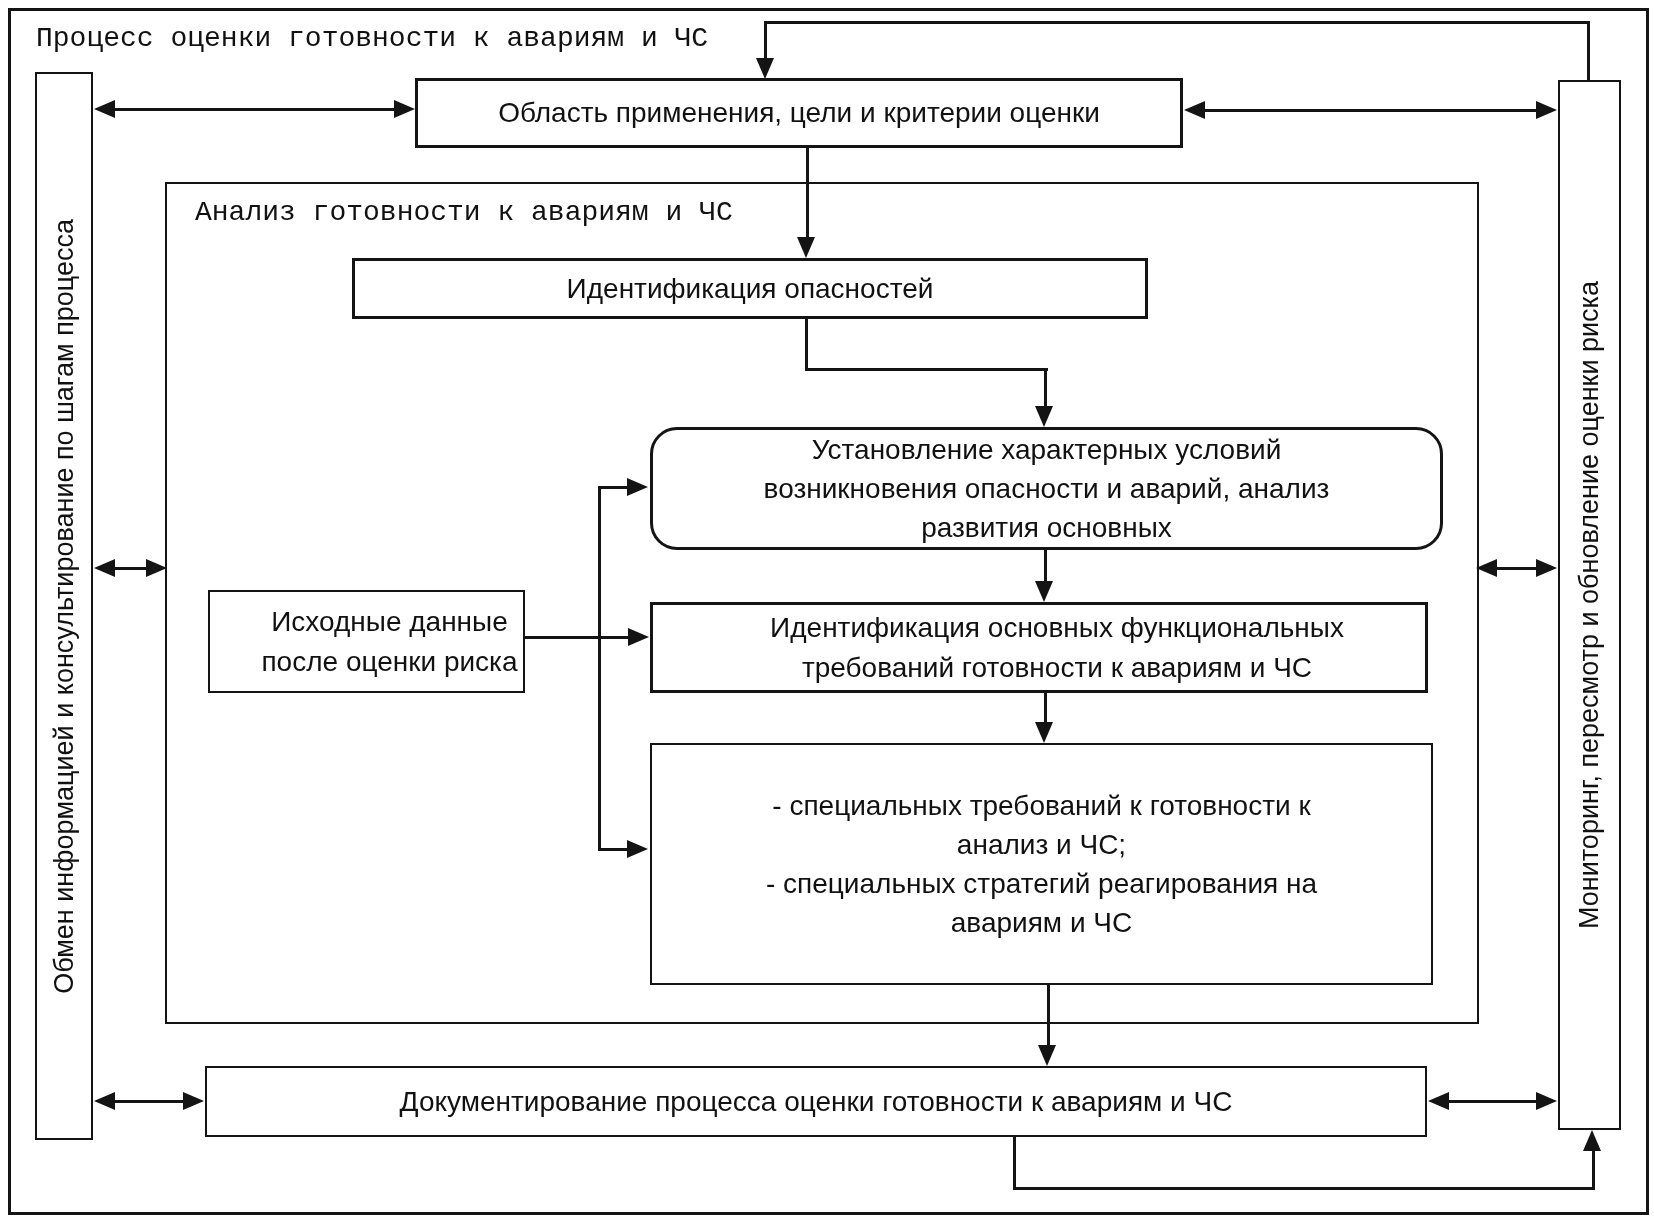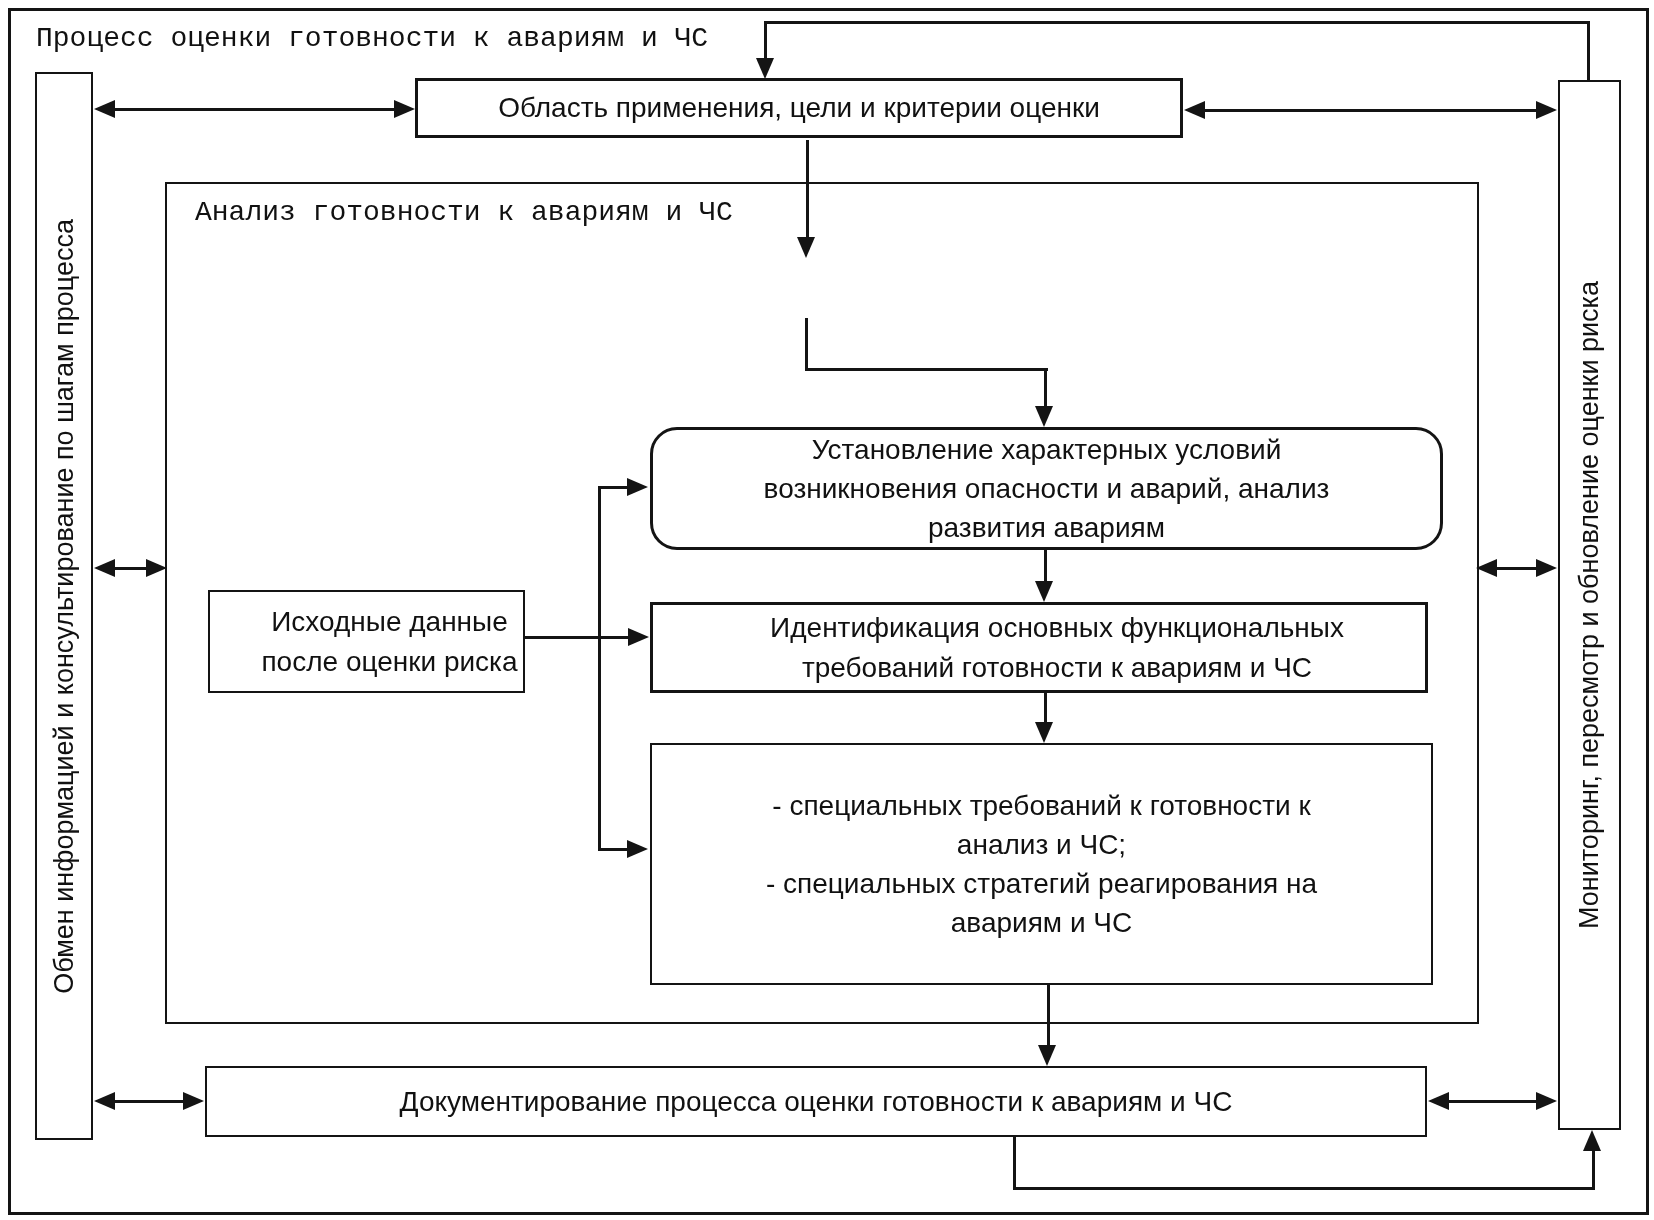--- a/index.html
+++ b/index.html
@@ -14,21 +14,21 @@
   .lbl{position:absolute;font-size:28px;line-height:1.2;white-space:nowrap;font-family:Liberation Mono, monospace;}
   #title{left:36px;top:22px;}
   #analysis-label{left:195px;top:196px;}
 
   .box{
     position:absolute;background:#fff;border:3px solid #141414;
     display:flex;align-items:center;justify-content:center;
     text-align:center;font-size:28px;line-height:1.4;box-sizing:border-box;
   }
   .box span{display:block;}
-  #b-scope{left:415px;top:78px;width:768px;height:60px;text-align:right;}
+  #b-scope{left:415px;top:78px;width:768px;height:70px;text-align:right;}
   #b-hazard{left:352px;top:258px;width:796px;height:61px;}
   #b-cond{left:650px;top:427px;width:793px;height:123px;border-radius:27px;}
   #b-input{left:208px;top:590px;width:317px;height:103px;border-width:2px;padding-left:46px;}
   #b-func{left:650px;top:602px;width:778px;height:91px;padding-left:36px;}
   #b-eval{left:650px;top:743px;width:783px;height:242px;border-width:2px;}
   #b-doc{left:205px;top:1066px;width:1222px;height:71px;border-width:2px;}
 
   .vbar{
     position:absolute;background:#fff;border:2px solid #141414;box-sizing:border-box;
     display:flex;align-items:center;justify-content:center;
@@ -124,26 +124,29 @@
     <span class="vtext">Обмен информацией и консультирование по шагам процесса</span>
   </div>
   <div class="vbar" id="bar-right">
     <span class="vtext">Мониторинг, пересмотр и обновление оценки риска</span>
   </div>
 
   <div class="box" id="b-scope">
     <span>Область применения, цели и критерии оценки</span>
   </div>
 
+  <div class="box" id="b-hazard">
+    <span>Идентификация опасностей</span>
+  </div>
 
   <div class="box" id="b-cond">
     <div>
       <span>Установление характерных условий</span>
       <span>возникновения опасности и аварий, анализ</span>
-      <span>развития авариям</span>
+      <span>развития основных</span>
     </div>
   </div>
 
   <div class="box" id="b-input">
     <div>
       <span>Исходные данные</span>
       <span>после оценки риска</span>
     </div>
   </div>
 

